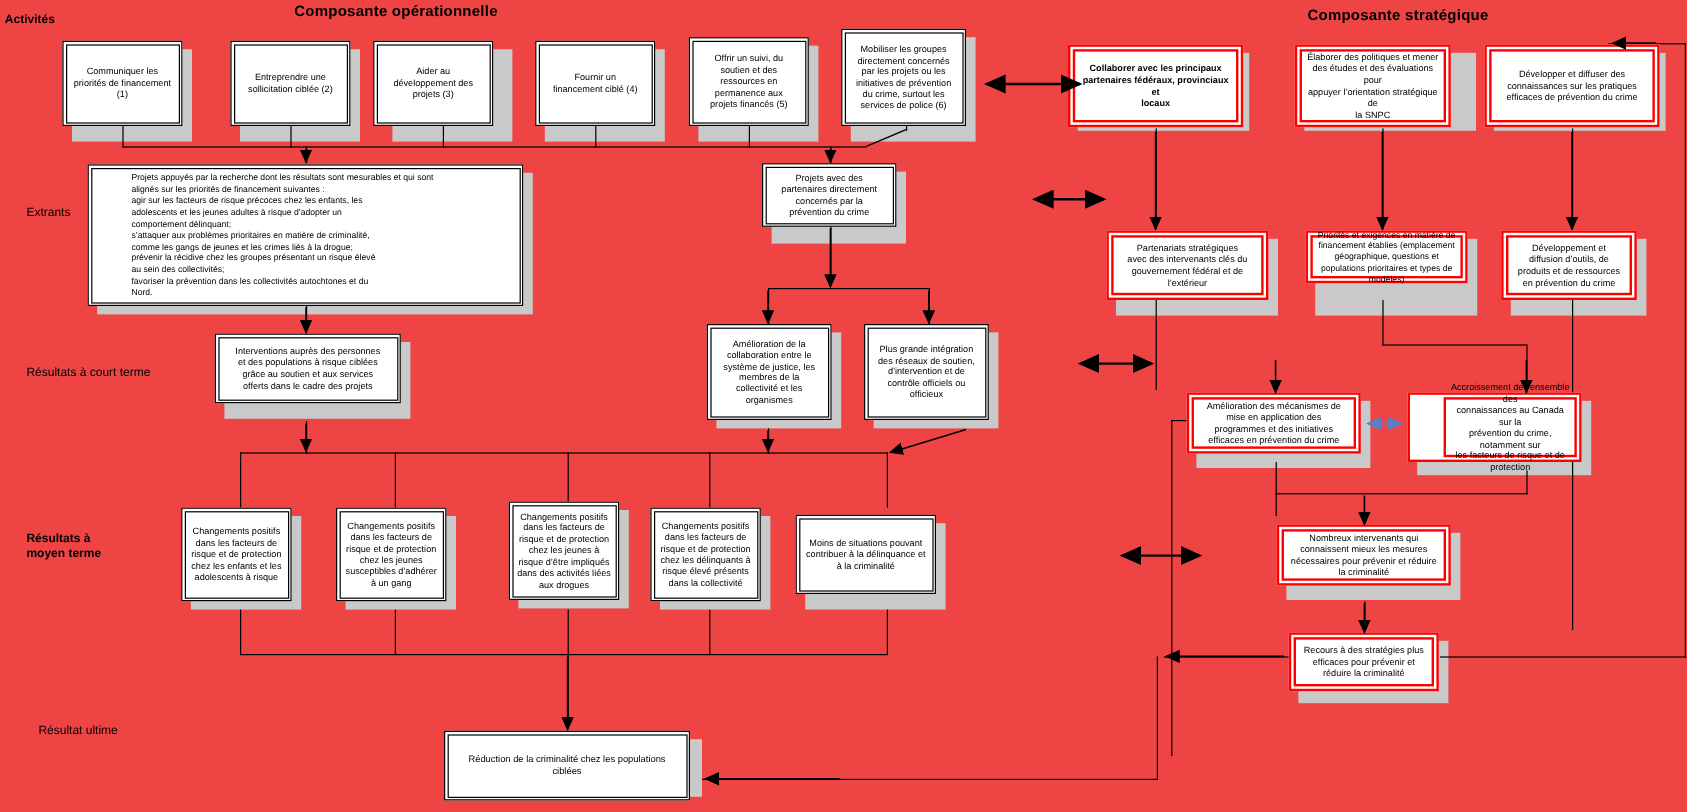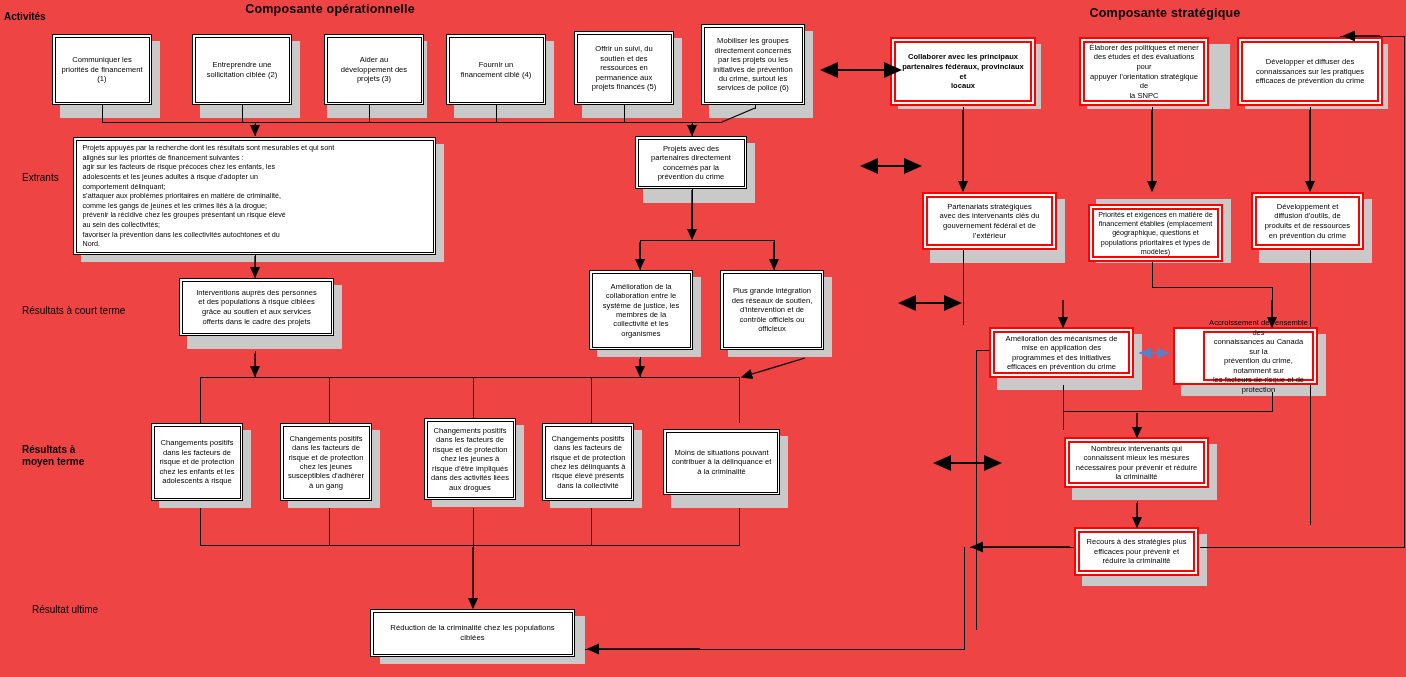--- a/index.html
+++ b/index.html
@@ -182,21 +182,21 @@
 
   <div class="shadow" style="left:200px;top:41px;width:100px;height:77px;"></div>
   <div class="node blk" style="left:192px;top:34px;width:100px;height:71px;">
     <div class="inner">
         <span class="txt" style="font-size:7.6px;line-height:9.4px;">Entreprendre une
 sollicitation ciblée (2)</span>
       </div>
   </div>
 
   <div class="shadow" style="left:327px;top:41px;width:100px;height:77px;"></div>
-  <div class="node blk" style="left:324px;top:34px;width:100px;height:71px;">
+  <div class="node blk" style="left:311px;top:34px;width:100px;height:71px;">
     <div class="inner">
         <span class="txt" style="font-size:7.6px;line-height:9.4px;">Aider au
 développement des
 projets (3)</span>
       </div>
   </div>
 
   <div class="shadow" style="left:454px;top:41px;width:100px;height:77px;"></div>
   <div class="node blk" style="left:446px;top:34px;width:100px;height:71px;">
     <div class="inner">
@@ -251,21 +251,21 @@
   <div class="node red" style="left:1237px;top:37px;width:146px;height:69px;">
     <div class="inner">
         <span class="txt" style="font-size:7.6px;line-height:9.6px;">Développer et diffuser des
 connaissances sur les pratiques
 efficaces de prévention du crime</span>
       </div>
   </div>
 
   <div class="shadow" style="left:81px;top:144px;width:363px;height:118px;"></div>
   <div class="node blk" style="left:73px;top:137px;width:363px;height:118px;">
-    <div class="inner" style="justify-content:flex-start;">
+    <div class="inner" style="justify-content:flex-start;padding-left:27px;">
       <span class="txt txt-left" style="font-size:7.2px;line-height:9.6px;padding:4px 6px;width:100%;">Projets appuyés par la recherche dont les résultats sont mesurables et qui sont
 alignés sur les priorités de financement suivantes :
                         agir sur les facteurs de risque précoces chez les enfants, les
                         adolescents et les jeunes adultes à risque d’adopter un
                         comportement délinquant;
                         s’attaquer aux problèmes prioritaires en matière de criminalité,
                         comme les gangs de jeunes et les crimes liés à la drogue;
                         prévenir la récidive chez les groupes présentant un risque élevé
                         au sein des collectivités;
                         favoriser la prévention dans les collectivités autochtones et du
@@ -287,21 +287,21 @@
   <div class="node red" style="left:922px;top:192px;width:135px;height:58px;">
     <div class="inner">
         <span class="txt" style="font-size:7.6px;line-height:9.6px;">Partenariats stratégiques
 avec des intervenants clés du
 gouvernement fédéral et de
 l’extérieur</span>
       </div>
   </div>
 
   <div class="shadow" style="left:1096px;top:199px;width:135px;height:64px;"></div>
-  <div class="node red" style="left:1088px;top:204px;width:135px;height:58px;">
+  <div class="node red" style="left:1088px;top:192px;width:135px;height:44px;">
     <div class="inner">
         <span class="txt" style="font-size:7.2px;line-height:9.2px;">Priorités et exigences en matière de
 financement établies (emplacement
 géographique, questions et
 populations prioritaires et types de
 modèles)</span>
       </div>
   </div>
 
   <div class="shadow" style="left:1259px;top:199px;width:113px;height:64px;"></div>
@@ -438,20 +438,20 @@
   <div class="shadow" style="left:1082px;top:534px;width:125px;height:52px;"></div>
   <div class="node red" style="left:1074px;top:527px;width:125px;height:49px;">
     <div class="inner">
         <span class="txt" style="font-size:7.6px;line-height:9.5px;">Recours à des stratégies plus
 efficaces pour prévenir et
 réduire la criminalité</span>
       </div>
   </div>
 
   <div class="shadow" style="left:380px;top:616px;width:205px;height:48px;"></div>
-  <div class="node blk" style="left:370px;top:609px;width:205px;height:48px;">
+  <div class="node blk" style="left:370px;top:609px;width:205px;height:58px;">
     <div class="inner">
         <span class="txt" style="font-size:7.8px;line-height:9.8px;">Réduction de la criminalité chez les populations
 ciblées</span>
       </div>
   </div>
 
 </div>
 
 </body></html>

